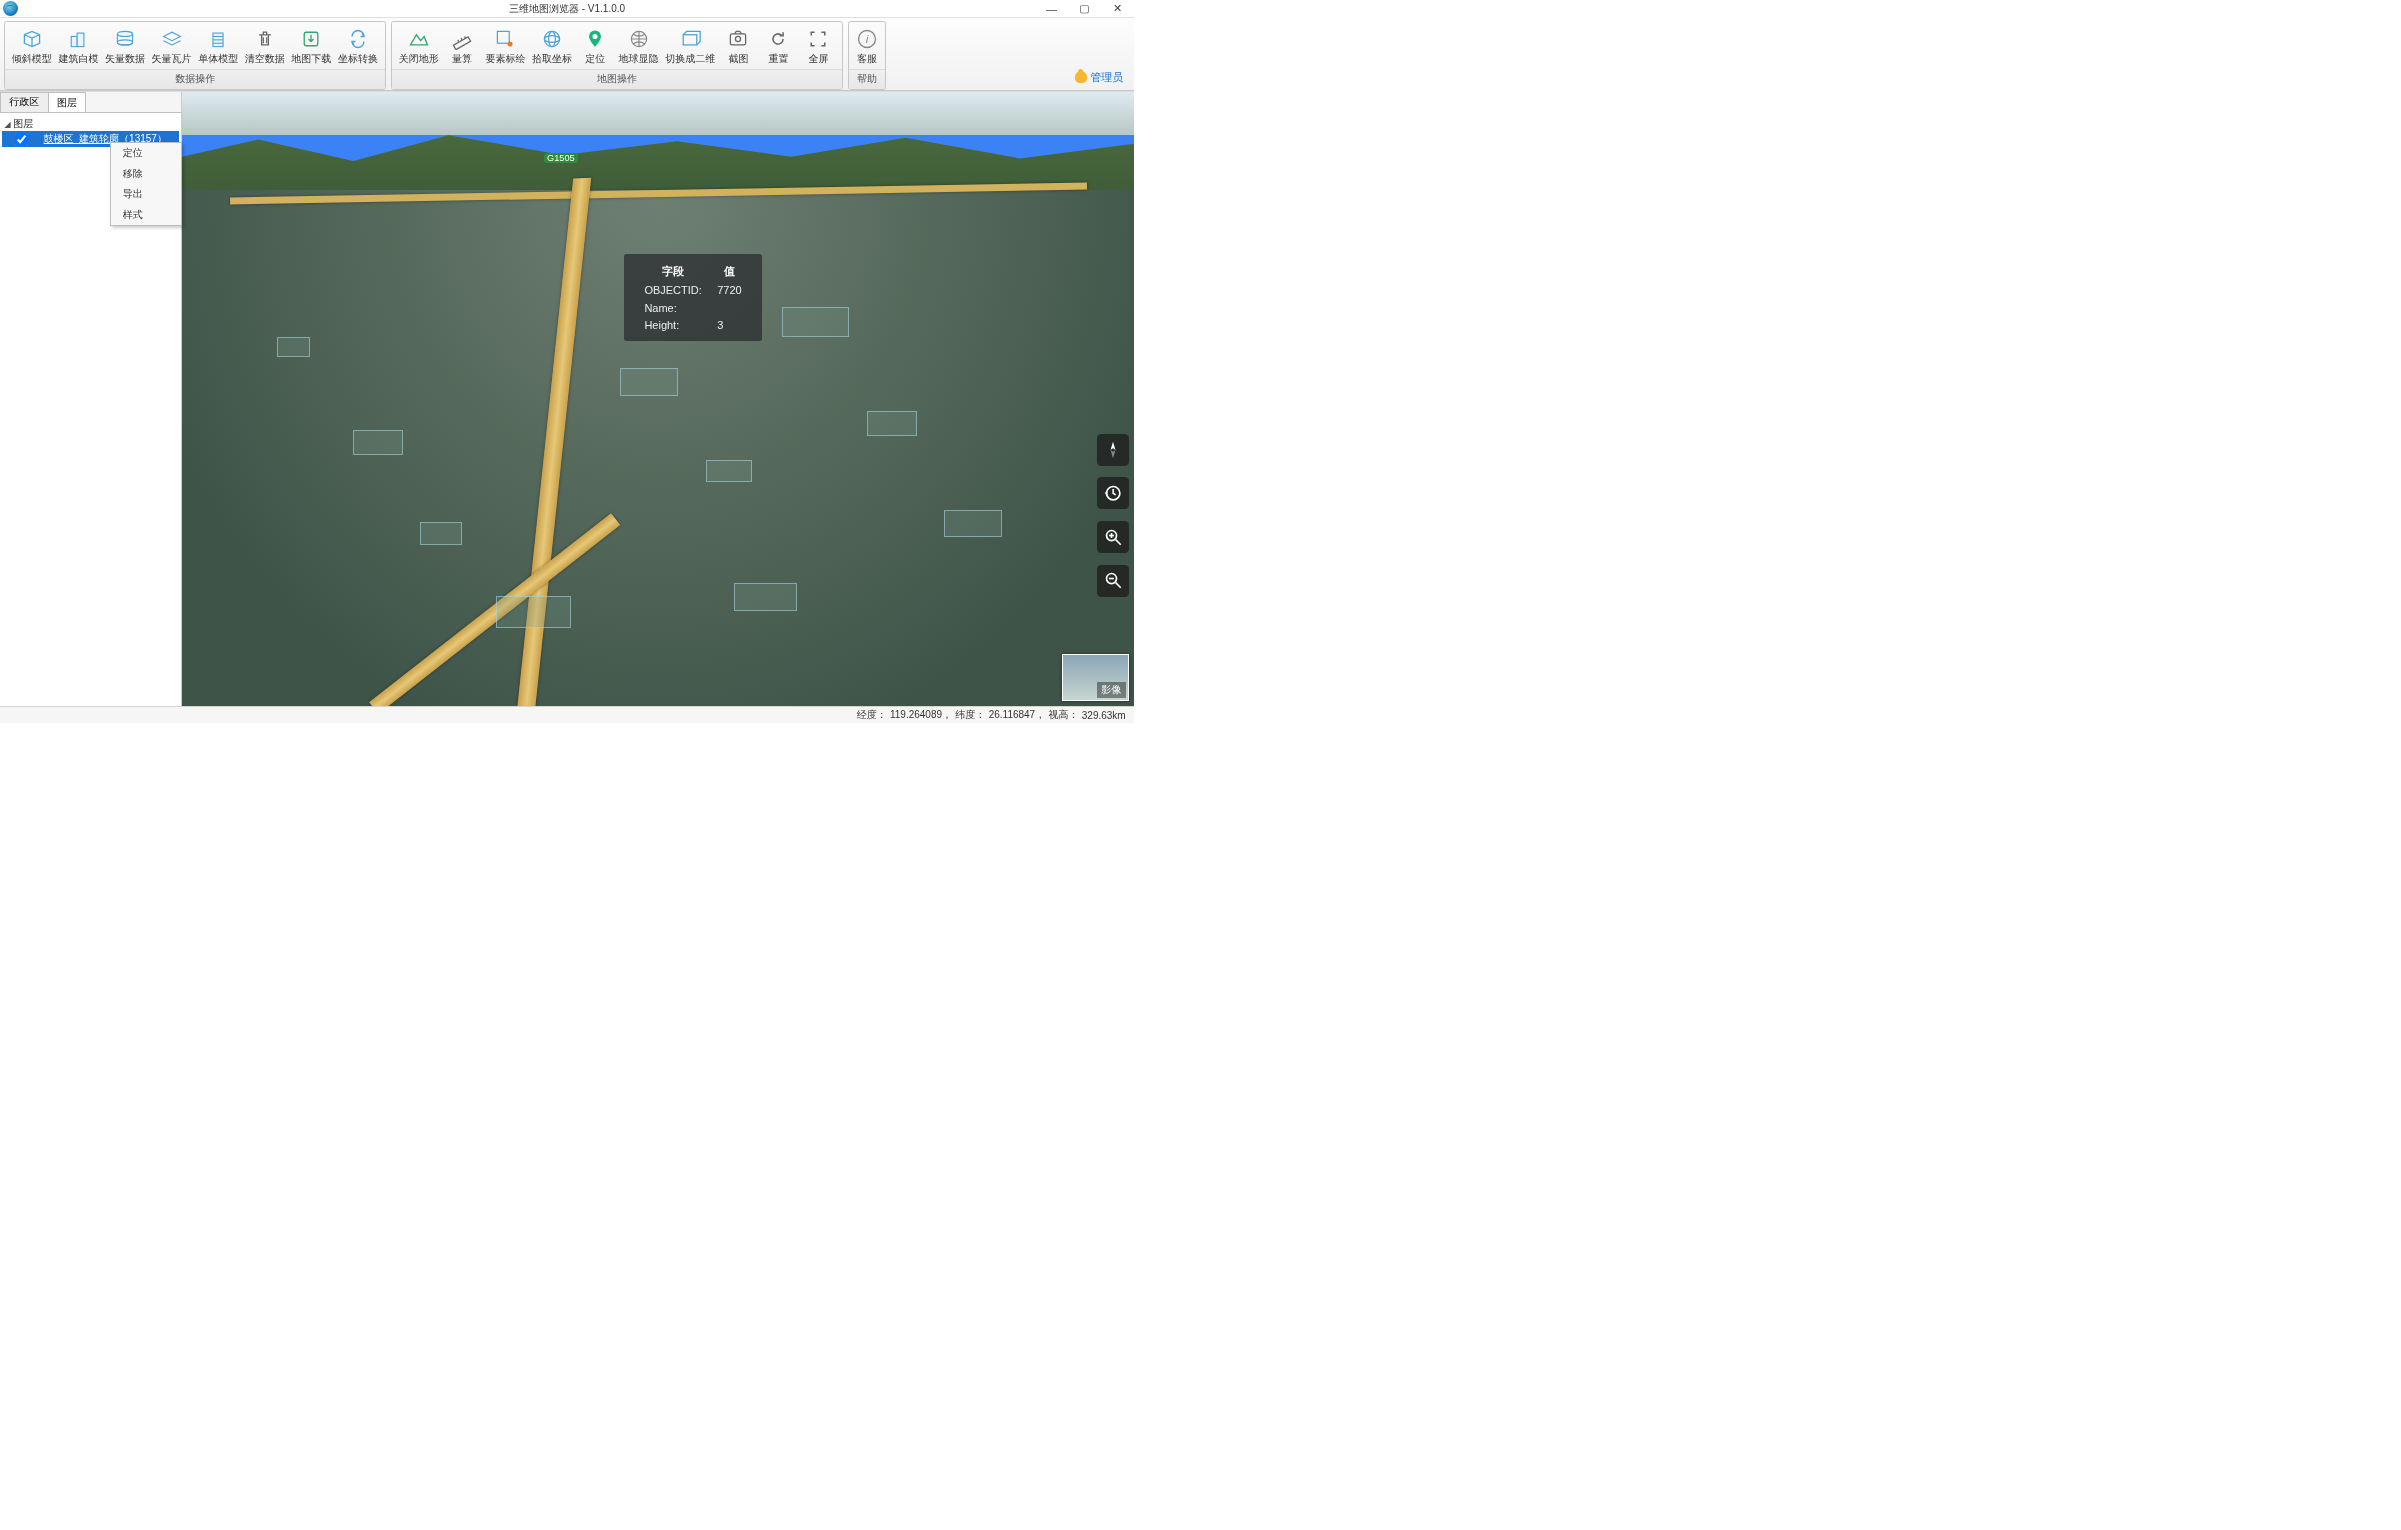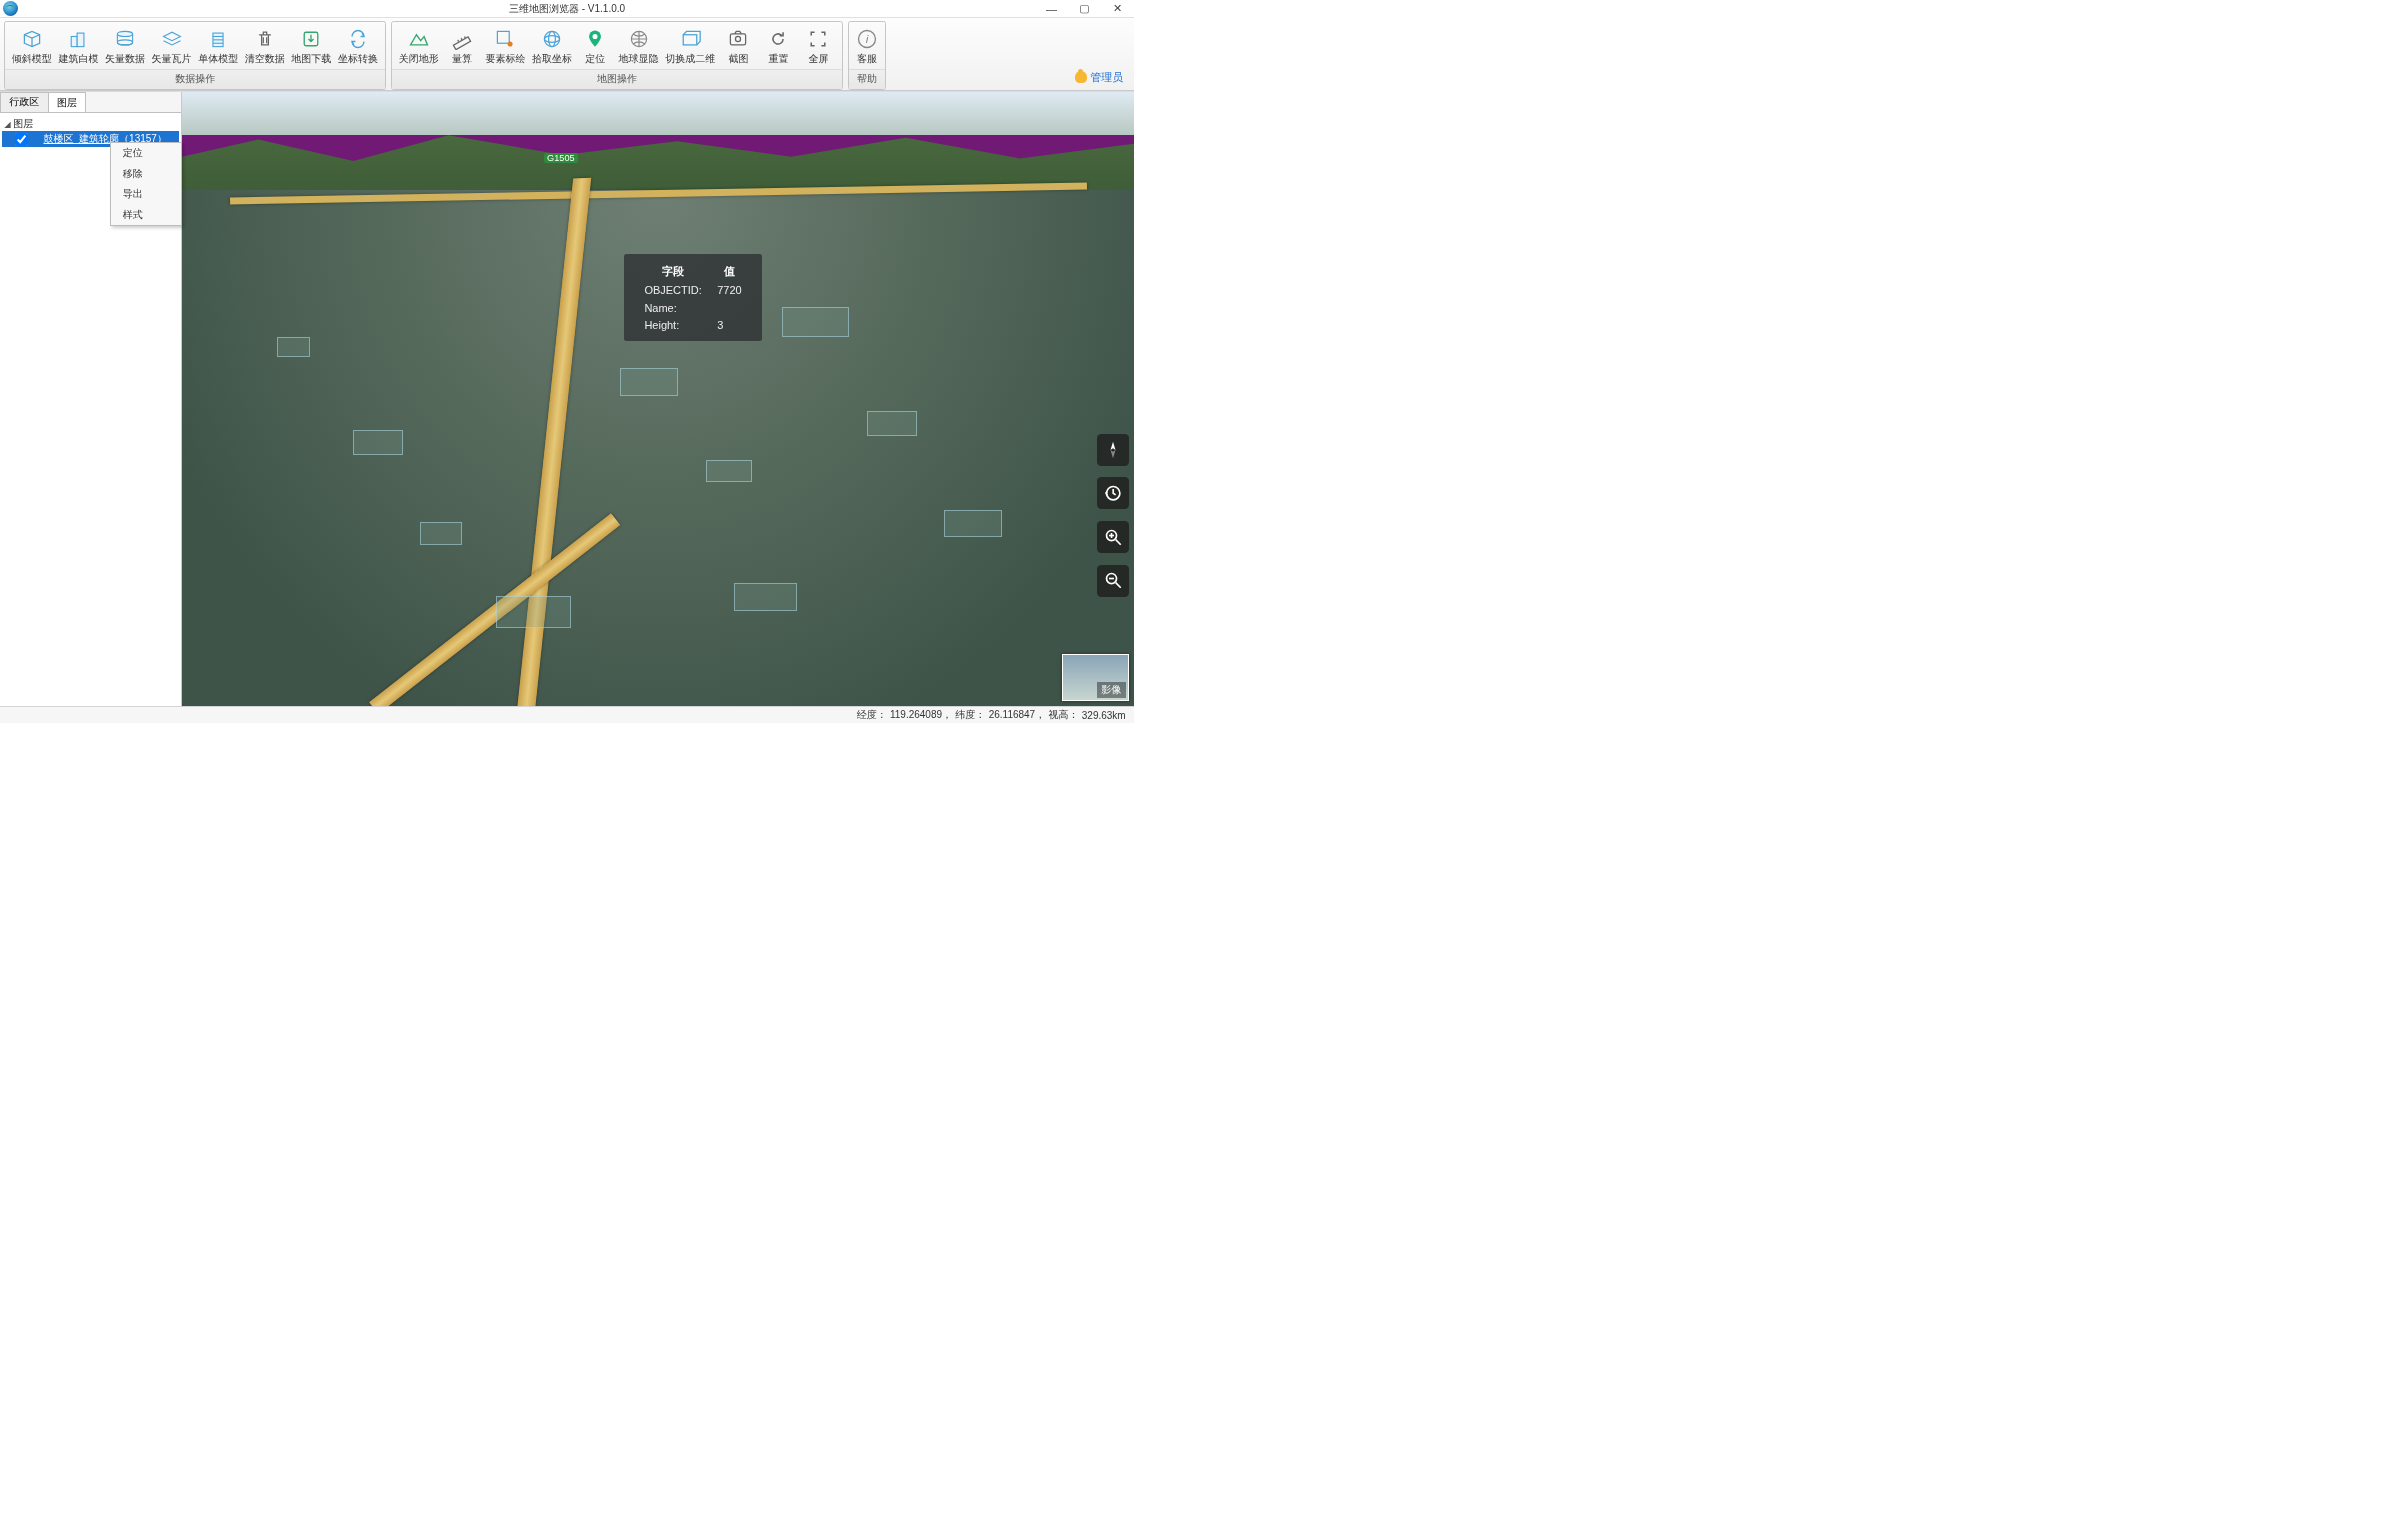--- a/index.html
+++ b/index.html
@@ -43,21 +43,21 @@
 .tree-caret { width: 8.3px; display:inline-block; text-align:center; color:#555; font-size:8.3px; margin-right:1.7px;}
 .tree-check { margin: 0 2.5px 0 11.7px; }
 .tree-row.selected { background: #1e74d2; color: #fff; }
 .tree-row.selected .tree-label{ text-decoration: underline; padding-left: 13px; }
 
 
 .context-menu { position: absolute; left: 110px; top: 142px; width: 72px; background: #f7f7f7; border: 0.8px solid #bcbcbc; box-shadow: 1.7px 1.7px 3.3px rgba(0,0,0,0.2); z-index: 50; }
 .context-menu div { padding: 3.3px 11.7px; font-size: 10px; color: #333; cursor: pointer; }
 
 
-.mapview { flex: 1; position: relative; background: #701a75; overflow: hidden; }
+.mapview { flex: 1; position: relative; background: #3b82f6; overflow: hidden; }
 .mapimg { position:absolute; inset:0; }
 .sky{position:absolute;left:0;right:0;top:0;height:7%;background:linear-gradient(#dfeaf2,#b7c8c2);}
 .hills{position:absolute;left:0;right:0;top:5%;height:14%;background:linear-gradient(#4b6b3f,#3c5a37);clip-path:polygon(0 40%,8% 20%,18% 45%,28% 15%,40% 38%,52% 22%,64% 40%,76% 18%,88% 42%,100% 25%,100% 100%,0 100%);}
 .city{position:absolute;left:0;right:0;top:16%;bottom:0;background:
   linear-gradient(135deg, rgba(255,255,255,0.03) 0 1.7px, transparent 1.7px 10px),
   linear-gradient(45deg, rgba(0,0,0,0.08) 0 1.7px, transparent 1.7px 11.7px),
   radial-gradient(ellipse at 50% 0%, #6f7f74 0%, #566a5c 40%, #3f5449 80%);}
 .road{position:absolute;width:18.4px;background:linear-gradient(90deg,#caa04a,#e5c878,#caa04a);box-shadow:0 0 3.3px rgba(0,0,0,0.4);}
 .road.r1{left:38%;top:14%;height:90%;transform:skewX(-8deg) rotate(-2deg);}
 .road.r2{left:32%;top:60%;height:50%;transform:rotate(52deg);width:15px;}

